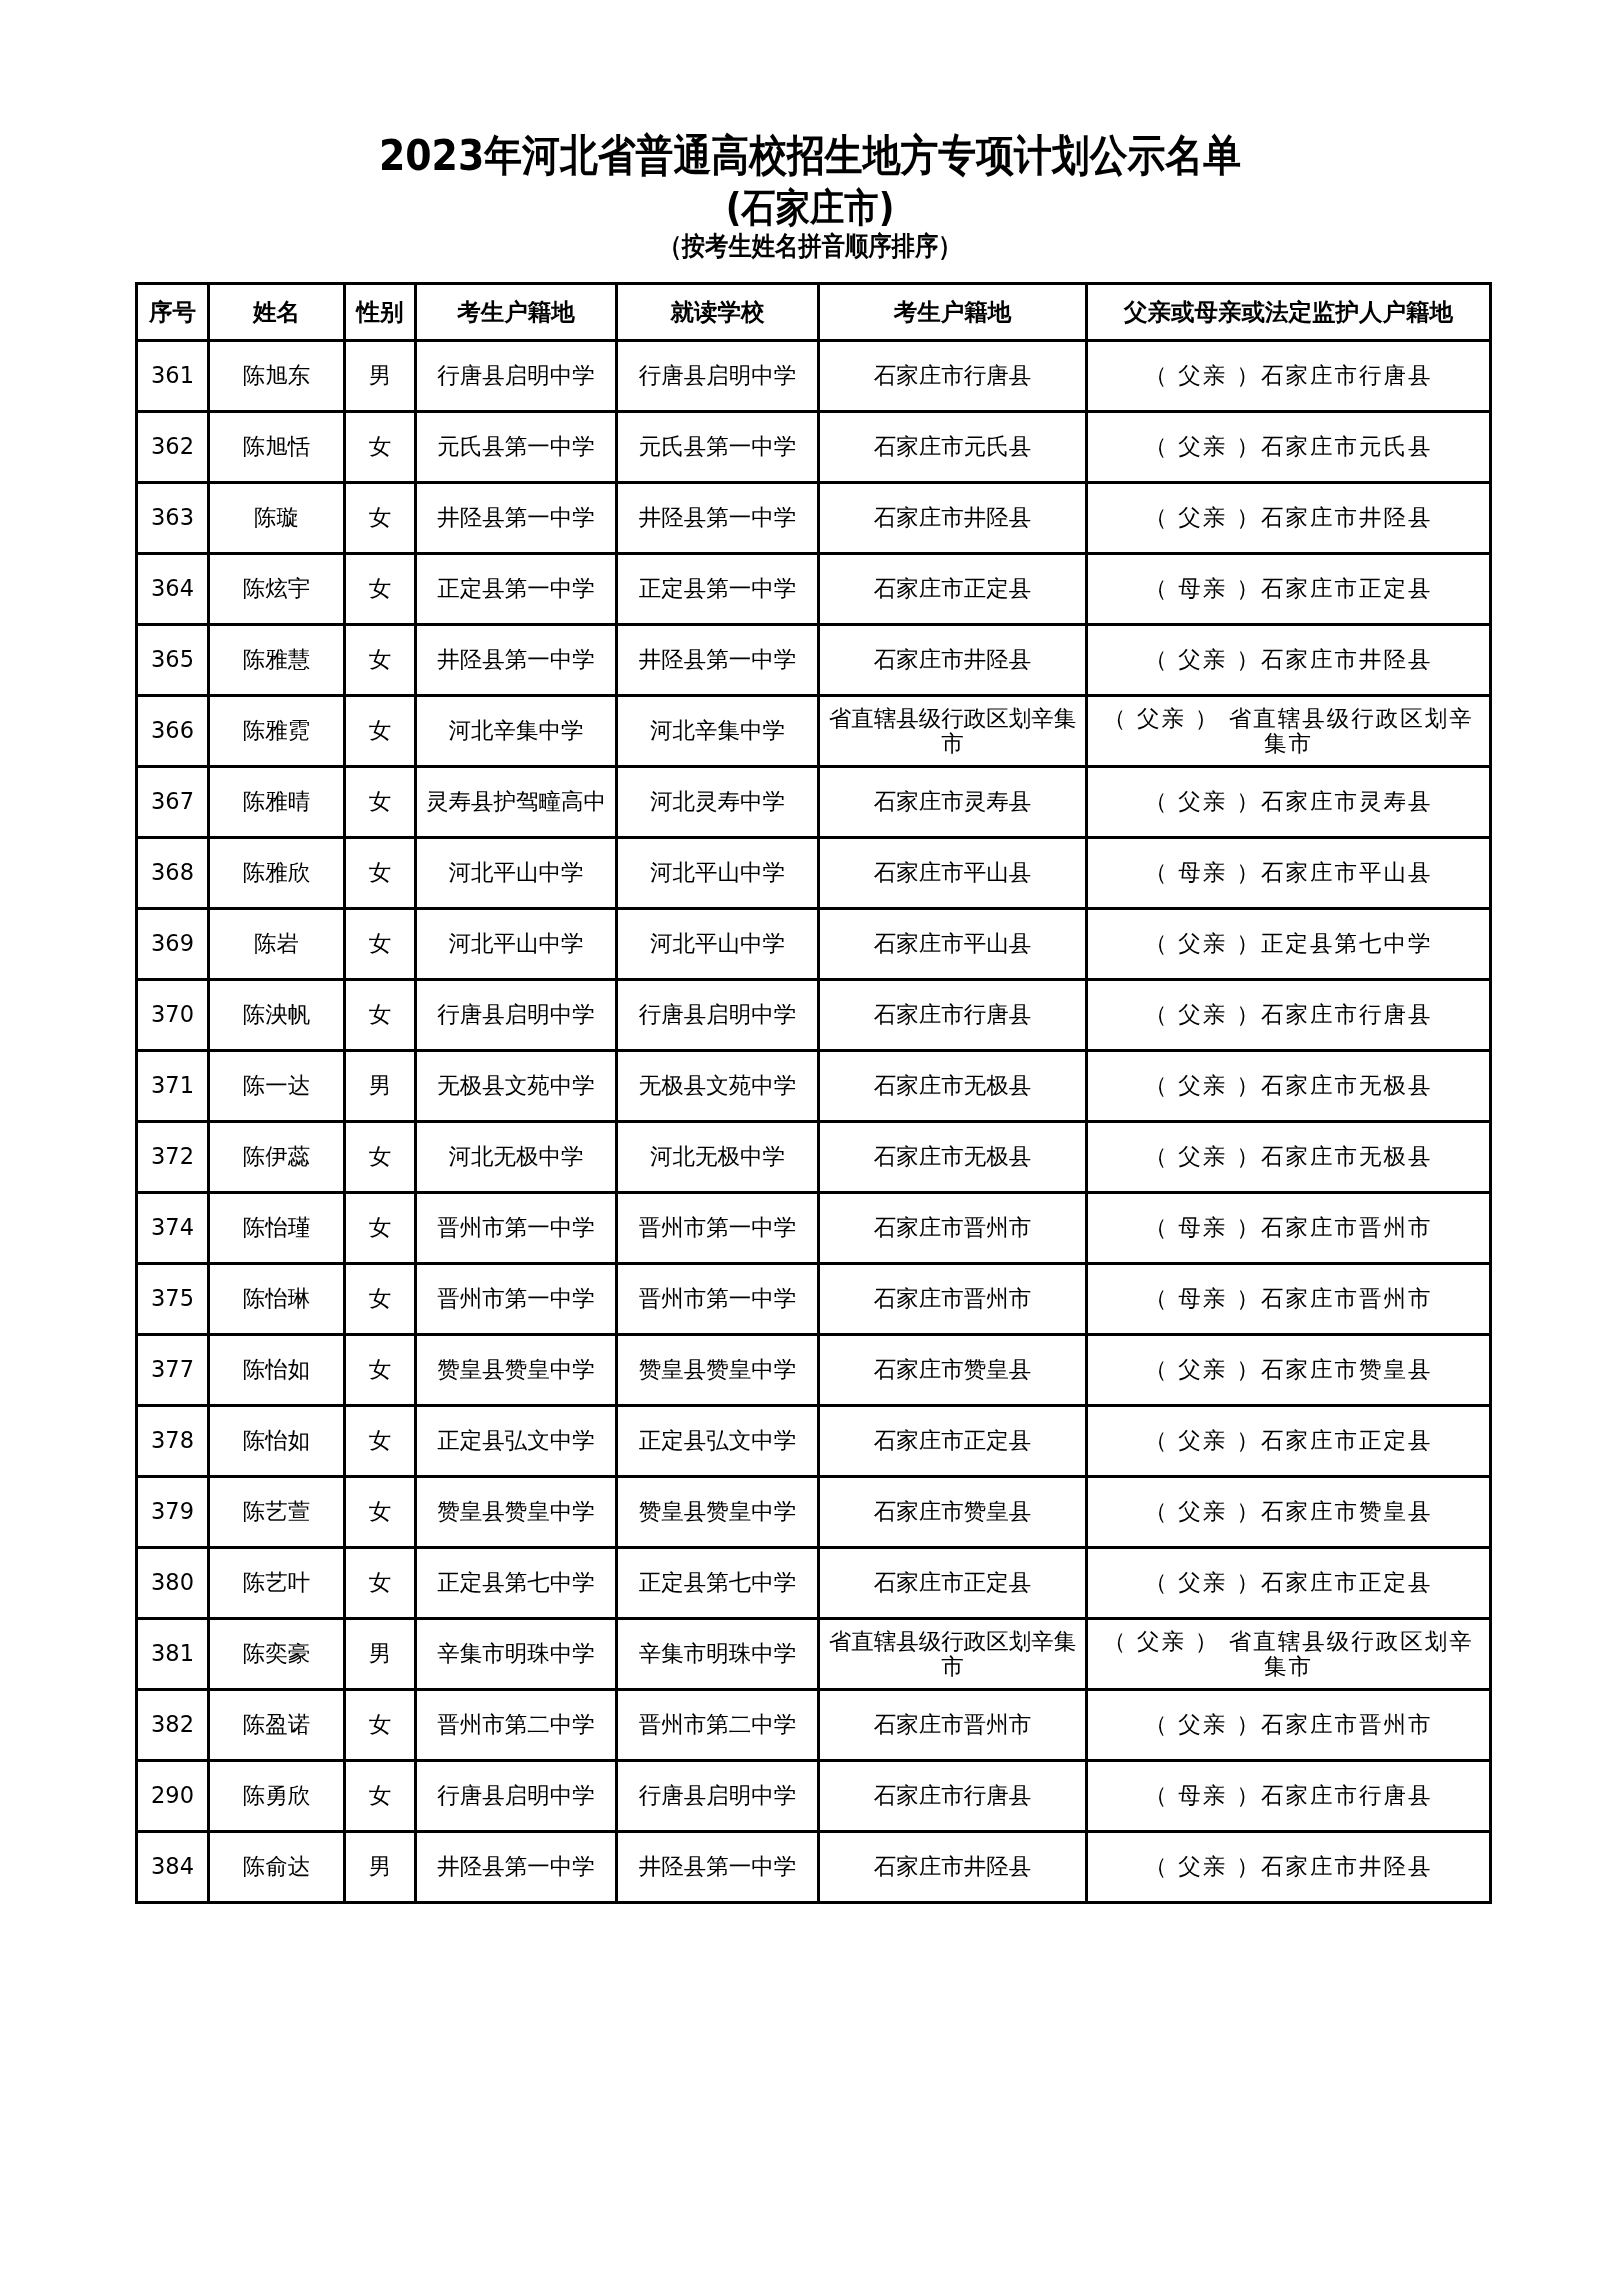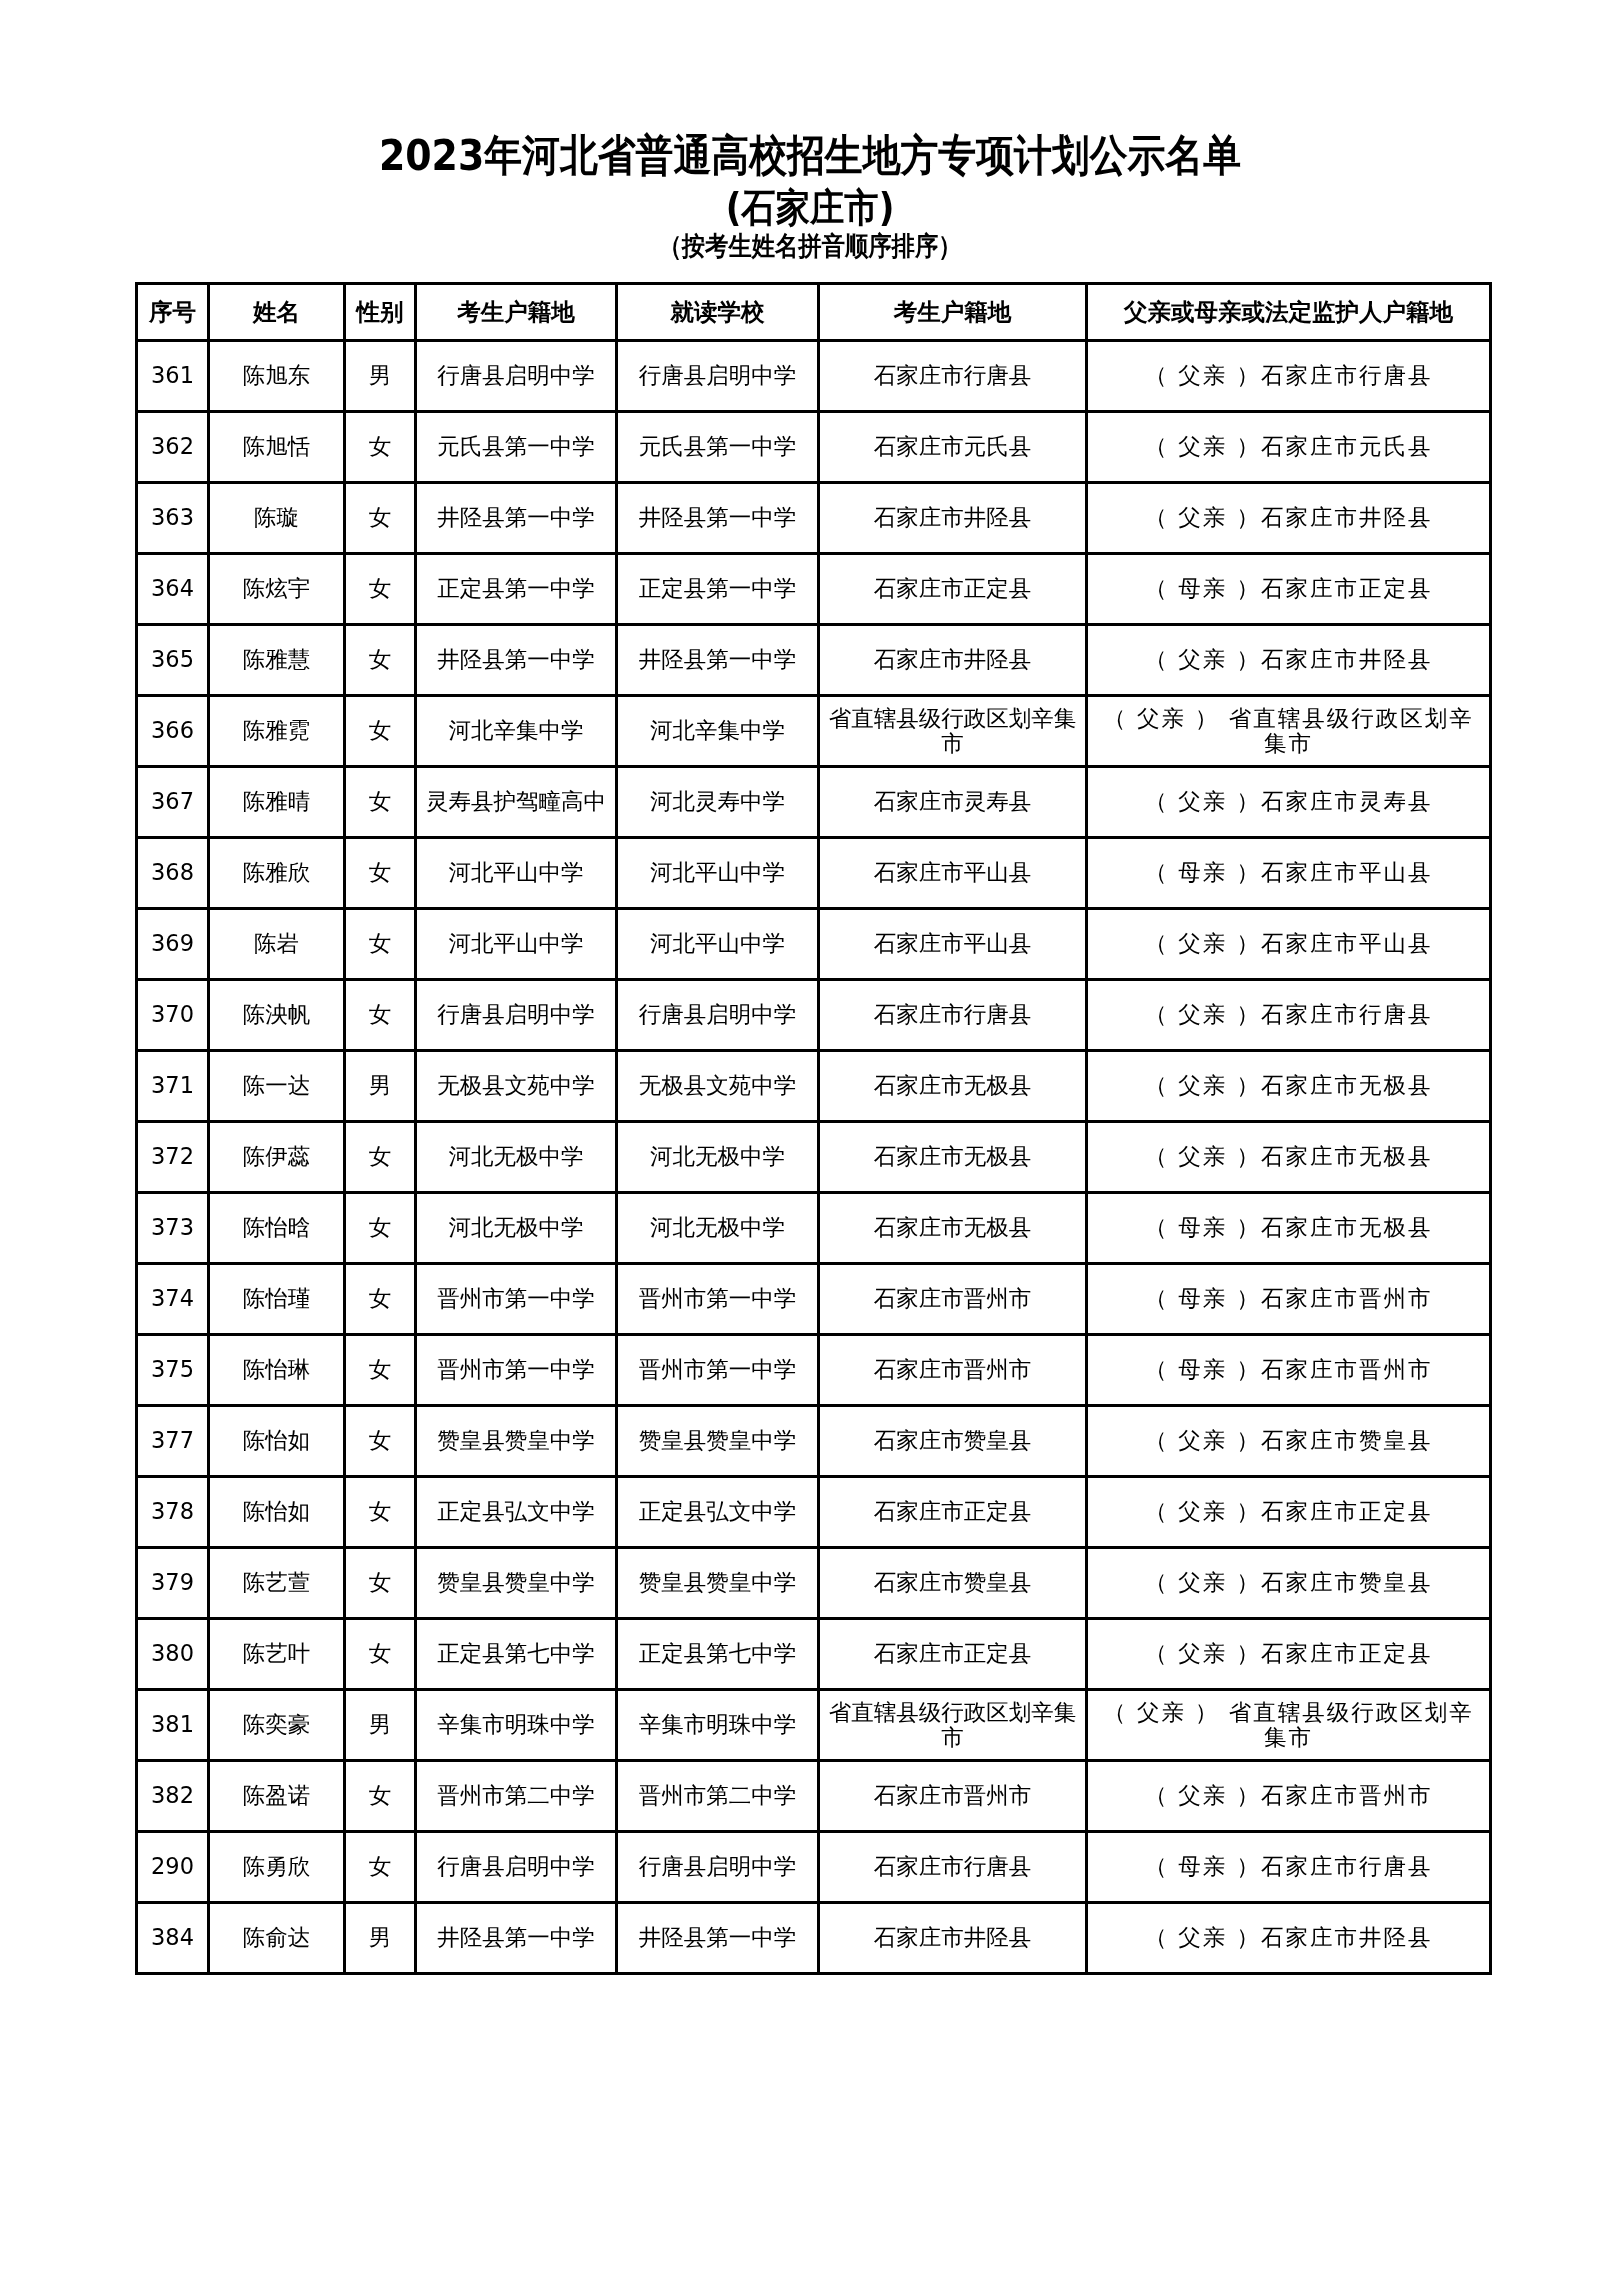--- a/index.html
+++ b/index.html
@@ -116,21 +116,21 @@
         <td>石家庄市平山县</td>
         <td class="rel">（ 母亲 ）石家庄市平山县</td>
       </tr>
       <tr>
         <td class="seq">369</td>
         <td>陈岩</td>
         <td>女</td>
         <td>河北平山中学</td>
         <td>河北平山中学</td>
         <td>石家庄市平山县</td>
-        <td class="rel">（ 父亲 ）石家庄市平山县</td>
+        <td class="rel">（ 父亲 ）正定县第七中学</td>
       </tr>
       <tr>
         <td class="seq">370</td>
         <td>陈泱帆</td>
         <td>女</td>
         <td>行唐县启明中学</td>
         <td>行唐县启明中学</td>
         <td>石家庄市行唐县</td>
         <td class="rel">（ 父亲 ）石家庄市行唐县</td>
       </tr>
@@ -146,29 +146,20 @@
       <tr>
         <td class="seq">372</td>
         <td>陈伊蕊</td>
         <td>女</td>
         <td>河北无极中学</td>
         <td>河北无极中学</td>
         <td>石家庄市无极县</td>
         <td class="rel">（ 父亲 ）石家庄市无极县</td>
       </tr>
       <tr>
-        <td class="seq">373</td>
-        <td>陈怡晗</td>
-        <td>女</td>
-        <td>河北无极中学</td>
-        <td>河北无极中学</td>
-        <td>石家庄市无极县</td>
-        <td class="rel">（ 母亲 ）石家庄市无极县</td>
-      </tr>
-      <tr>
         <td class="seq">374</td>
         <td>陈怡瑾</td>
         <td>女</td>
         <td>晋州市第一中学</td>
         <td>晋州市第一中学</td>
         <td>石家庄市晋州市</td>
         <td class="rel">（ 母亲 ）石家庄市晋州市</td>
       </tr>
       <tr>
         <td class="seq">375</td>

